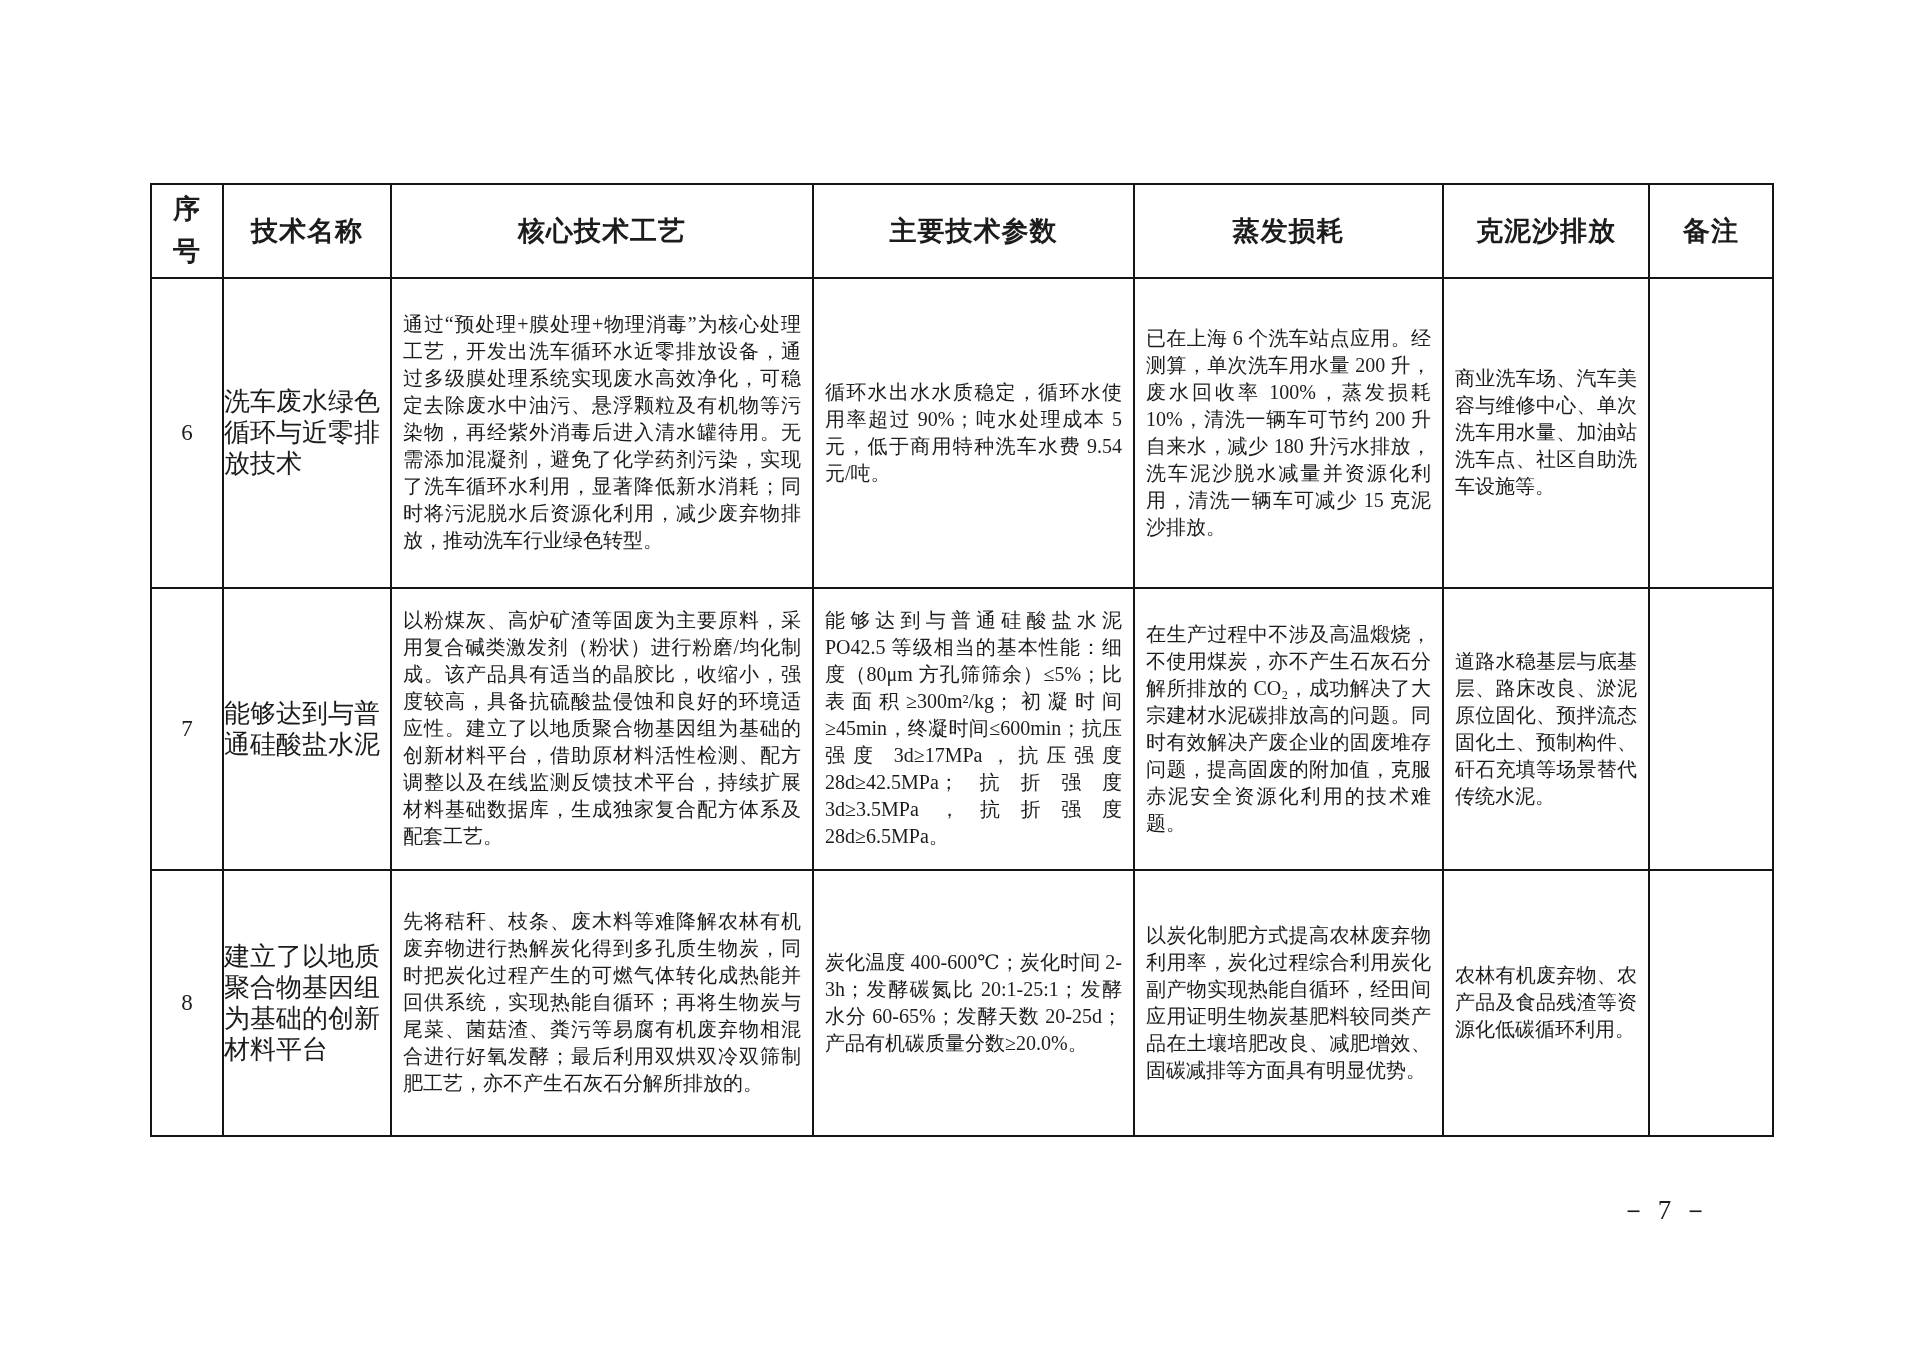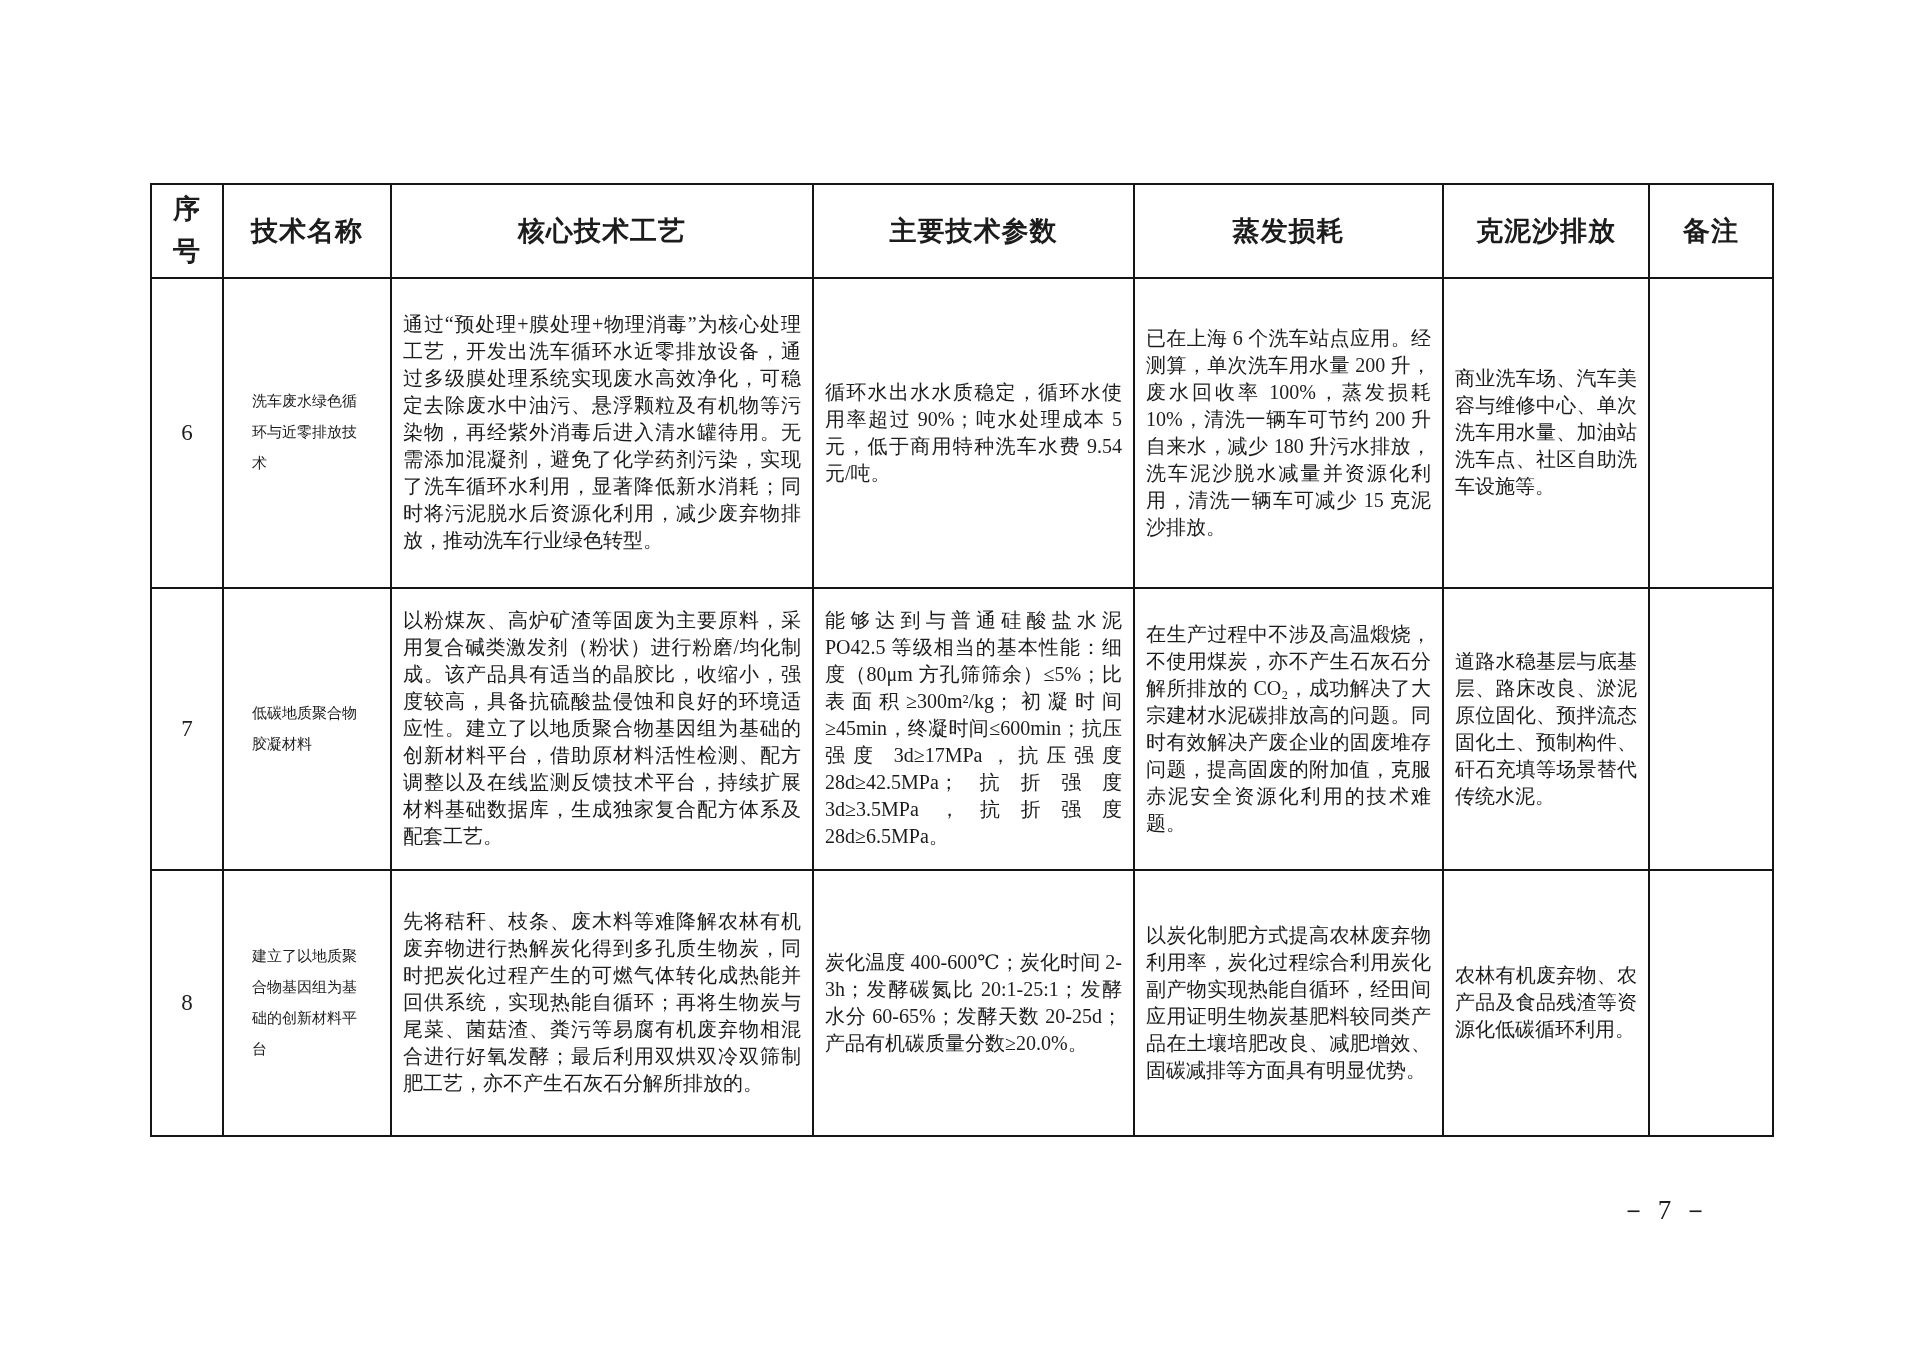--- a/index.html
+++ b/index.html
@@ -20,21 +20,21 @@
   }
   .doc-table th{
     font-size:27px;font-weight:bold;text-align:center;
     padding:4px 2px;letter-spacing:1px;
   }
   thead tr{height:85px;}
   tr.r0{height:310px;}
   tr.r1{height:282px;}
   tr.r2{height:266px;}
   td.no-cell{text-align:center;font-size:23px;}
-  td.name-cell{padding:6px 28px;font-size:15px;line-height:31px;text-align:left;}
+  td.name-cell{padding:6px 0;font-size:26px;line-height:31px;text-align:left;}
   td.text-cell{padding:4px 11px;font-size:20px;line-height:27px;text-align:justify;}
   td.remark-cell{}
   .wrap-narrow{display:inline-block;width:1.15em;line-height:1.55;white-space:normal;}
   .page-number{
     position:absolute;left:1620px;top:1192px;
     font-size:27px;letter-spacing:2px;color:#1c1c1c;
   }
 </style>
 </head>
 <body>
@@ -65,21 +65,21 @@
       <td class="no-cell">6</td>
       <td class="name-cell">洗车废水绿色循环与近零排放技术</td>
       <td class="text-cell">通过“预处理+膜处理+物理消毒”为核心处理工艺，开发出洗车循环水近零排放设备，通过多级膜处理系统实现废水高效净化，可稳定去除废水中油污、悬浮颗粒及有机物等污染物，再经紫外消毒后进入清水罐待用。无需添加混凝剂，避免了化学药剂污染，实现了洗车循环水利用，显著降低新水消耗；同时将污泥脱水后资源化利用，减少废弃物排放，推动洗车行业绿色转型。</td>
       <td class="text-cell">循环水出水水质稳定，循环水使用率超过 90%；吨水处理成本 5 元，低于商用特种洗车水费 9.54 元/吨。</td>
       <td class="text-cell">已在上海 6 个洗车站点应用。经测算，单次洗车用水量 200 升，废水回收率 100%，蒸发损耗 10%，清洗一辆车可节约 200 升自来水，减少 180 升污水排放，洗车泥沙脱水减量并资源化利用，清洗一辆车可减少 15 克泥沙排放。</td>
       <td class="text-cell">商业洗车场、汽车美容与维修中心、单次洗车用水量、加油站洗车点、社区自助洗车设施等。</td>
       <td class="remark-cell"></td>
     </tr>
     <tr class="r1">
       <td class="no-cell">7</td>
-      <td class="name-cell">低碳地质聚合物胶凝材料</td>
+      <td class="name-cell">能够达到与普通硅酸盐水泥</td>
       <td class="text-cell">以粉煤灰、高炉矿渣等固废为主要原料，采用复合碱类激发剂（粉状）进行粉磨/均化制成。该产品具有适当的晶胶比，收缩小，强度较高，具备抗硫酸盐侵蚀和良好的环境适应性。建立了以地质聚合物基因组为基础的创新材料平台，借助原材料活性检测、配方调整以及在线监测反馈技术平台，持续扩展材料基础数据库，生成独家复合配方体系及配套工艺。</td>
       <td class="text-cell">能够达到与普通硅酸盐水泥 PO42.5 等级相当的基本性能：细度（80μm 方孔筛筛余）≤5%；比表面积≥300m²/kg；初凝时间≥45min，终凝时间≤600min；抗压强度 3d≥17MPa，抗压强度 28d≥42.5MPa；抗折强度 3d≥3.5MPa，抗折强度 28d≥6.5MPa。</td>
       <td class="text-cell">在生产过程中不涉及高温煅烧，不使用煤炭，亦不产生石灰石分解所排放的 CO₂，成功解决了大宗建材水泥碳排放高的问题。同时有效解决产废企业的固废堆存问题，提高固废的附加值，克服赤泥安全资源化利用的技术难题。</td>
       <td class="text-cell">道路水稳基层与底基层、路床改良、淤泥原位固化、预拌流态固化土、预制构件、矸石充填等场景替代传统水泥。</td>
       <td class="remark-cell"></td>
     </tr>
     <tr class="r2">
       <td class="no-cell">8</td>
       <td class="name-cell">建立了以地质聚合物基因组为基础的创新材料平台</td>
       <td class="text-cell">先将秸秆、枝条、废木料等难降解农林有机废弃物进行热解炭化得到多孔质生物炭，同时把炭化过程产生的可燃气体转化成热能并回供系统，实现热能自循环；再将生物炭与尾菜、菌菇渣、粪污等易腐有机废弃物相混合进行好氧发酵；最后利用双烘双冷双筛制肥工艺，亦不产生石灰石分解所排放的。</td>

